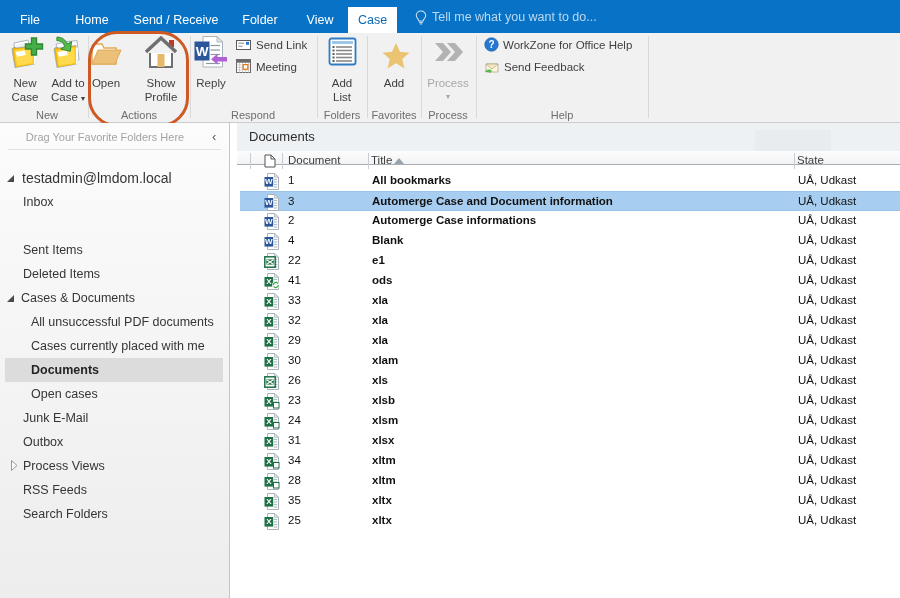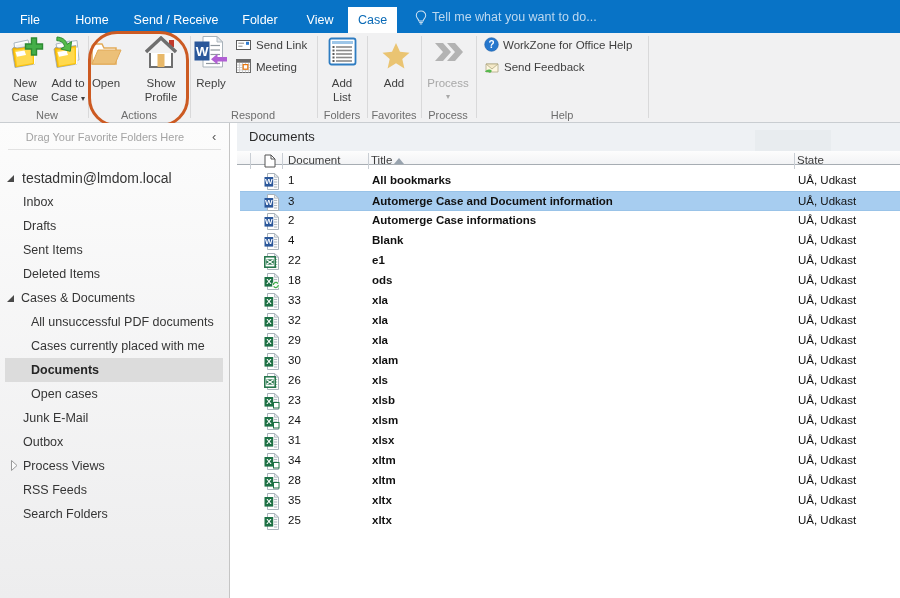--- a/index.html
+++ b/index.html
@@ -233,23 +233,20 @@
         <span style="position:absolute;left:22px;">testadmin@lmdom.local</span>
       </div>
     <div class="tri-exp" style="left:7px; top:52px;"></div>
     <div class="tri-exp" style="left:7px; top:172px;"></div>
     <svg style="position:absolute; left:11px; top:337px;" width="7" height="11" viewBox="0 0 7 11">
         <path d="M0.5 0.5 L6 5.5 L0.5 10.5 Z" fill="#fbfbfb" stroke="#9a9a9a" stroke-width="1"></path>
       </svg>
     <div class="titem" style="top:67px;">
         <span style="position:absolute;left:23px;">Inbox</span>
       </div>
-    <div class="titem" style="top:91px;">
-        <span style="position:absolute;left:23px;">Drafts</span>
-      </div>
     <div class="titem" style="top:115px;">
         <span style="position:absolute;left:23px;">Sent Items</span>
       </div>
     <div class="titem" style="top:139px;">
         <span style="position:absolute;left:23px;">Deleted Items</span>
       </div>
     <div class="titem" style="top:163px;">
         <span style="position:absolute;left:21px;">Cases &amp; Documents</span>
       </div>
     <div class="titem" style="top:187px;">
@@ -382,21 +379,21 @@
             <line x1="10" y1="6.5" x2="13.2" y2="6.5" stroke="#b4bcc4" stroke-width="1.2"></line>
             <line x1="10" y1="9" x2="13.2" y2="9" stroke="#b4bcc4" stroke-width="1.2"></line>
             <line x1="10" y1="11.5" x2="13.2" y2="11.5" stroke="#b4bcc4" stroke-width="1.2"></line>
             <line x1="10" y1="14" x2="13.2" y2="14" stroke="#b4bcc4" stroke-width="1.2"></line>
             <rect x="0.5" y="4" width="8.7" height="9.6" fill="#1e7145"></rect>
             <text x="4.9" y="11.4" font-size="8" font-weight="bold" fill="#fff" text-anchor="middle" font-family="Liberation Sans">X</text>
             <circle cx="11.8" cy="12" r="3.8" fill="#fff" opacity="0.85"></circle>
             <path d="M9.3 12 a2.5 2.5 0 0 1 4.6-1.4" fill="none" stroke="#3fae49" stroke-width="1.2"></path>
             <path d="M14.3 12 a2.5 2.5 0 0 1-4.6 1.4" fill="none" stroke="#3fae49" stroke-width="1.2"></path>
           </svg>
-          <span class="cnum">18</span>
+          <span class="cnum">41</span>
           <span class="ctitle">ods</span>
           <span class="cstate">UÅ, Udkast</span>
         </div>
       <div class="row" style="top:168px;">
           <svg class="cicon" width="16" height="17" viewBox="0 0 16 17">
             <path d="M3.5 0.5 L10.5 0.5 L14.5 4.2 L14.5 16.5 L3.5 16.5 Z" fill="#fff" stroke="#a9b2ba" stroke-width="1"></path>
             <path d="M10.5 0.5 L10.5 4.2 L14.5 4.2 Z" fill="#e7ebee" stroke="#a9b2ba" stroke-width="0.8"></path>
             <line x1="10" y1="6.5" x2="13.2" y2="6.5" stroke="#b4bcc4" stroke-width="1.2"></line>
             <line x1="10" y1="9" x2="13.2" y2="9" stroke="#b4bcc4" stroke-width="1.2"></line>
             <line x1="10" y1="11.5" x2="13.2" y2="11.5" stroke="#b4bcc4" stroke-width="1.2"></line>

